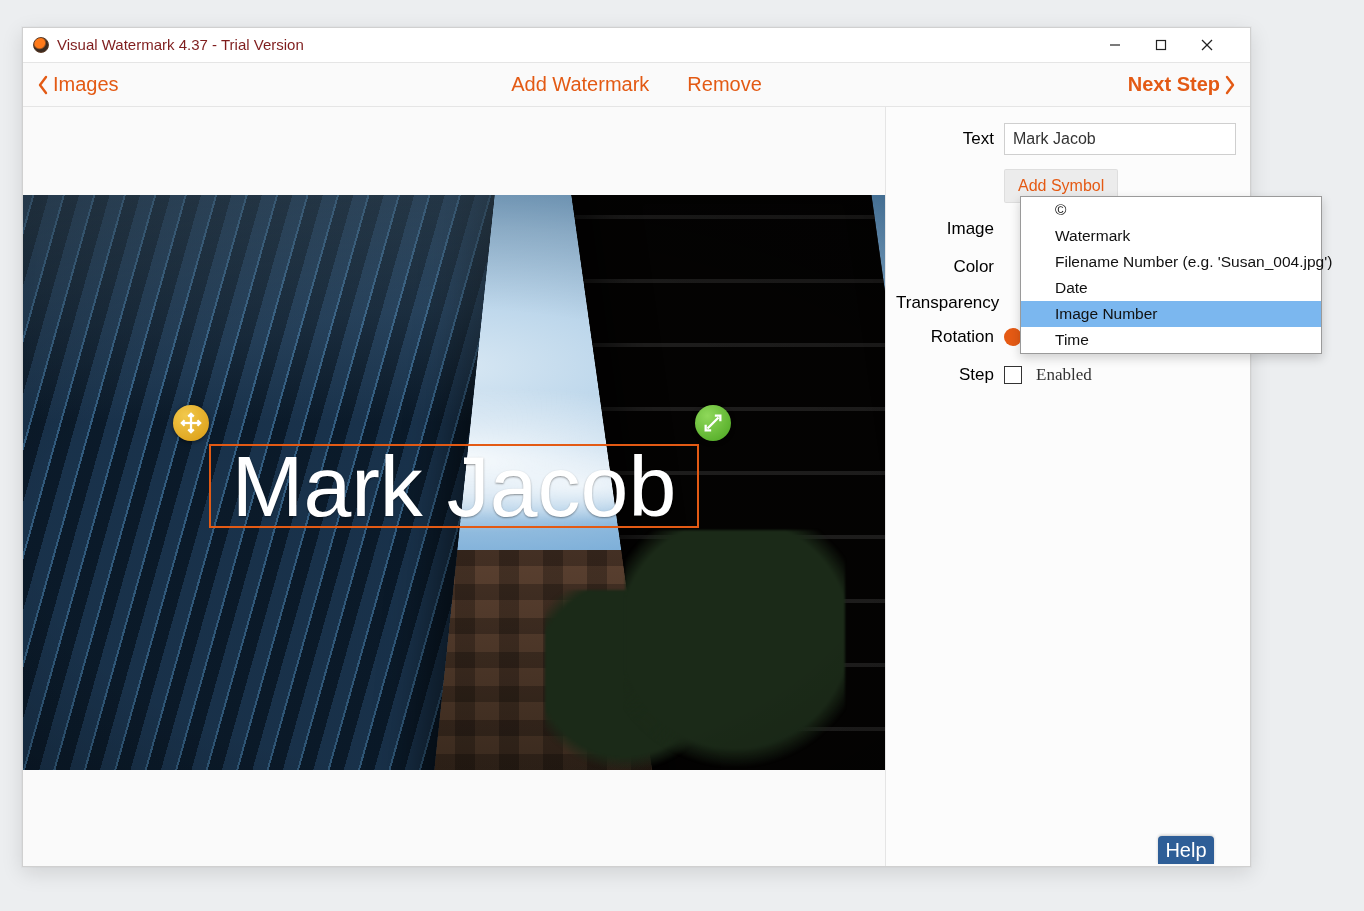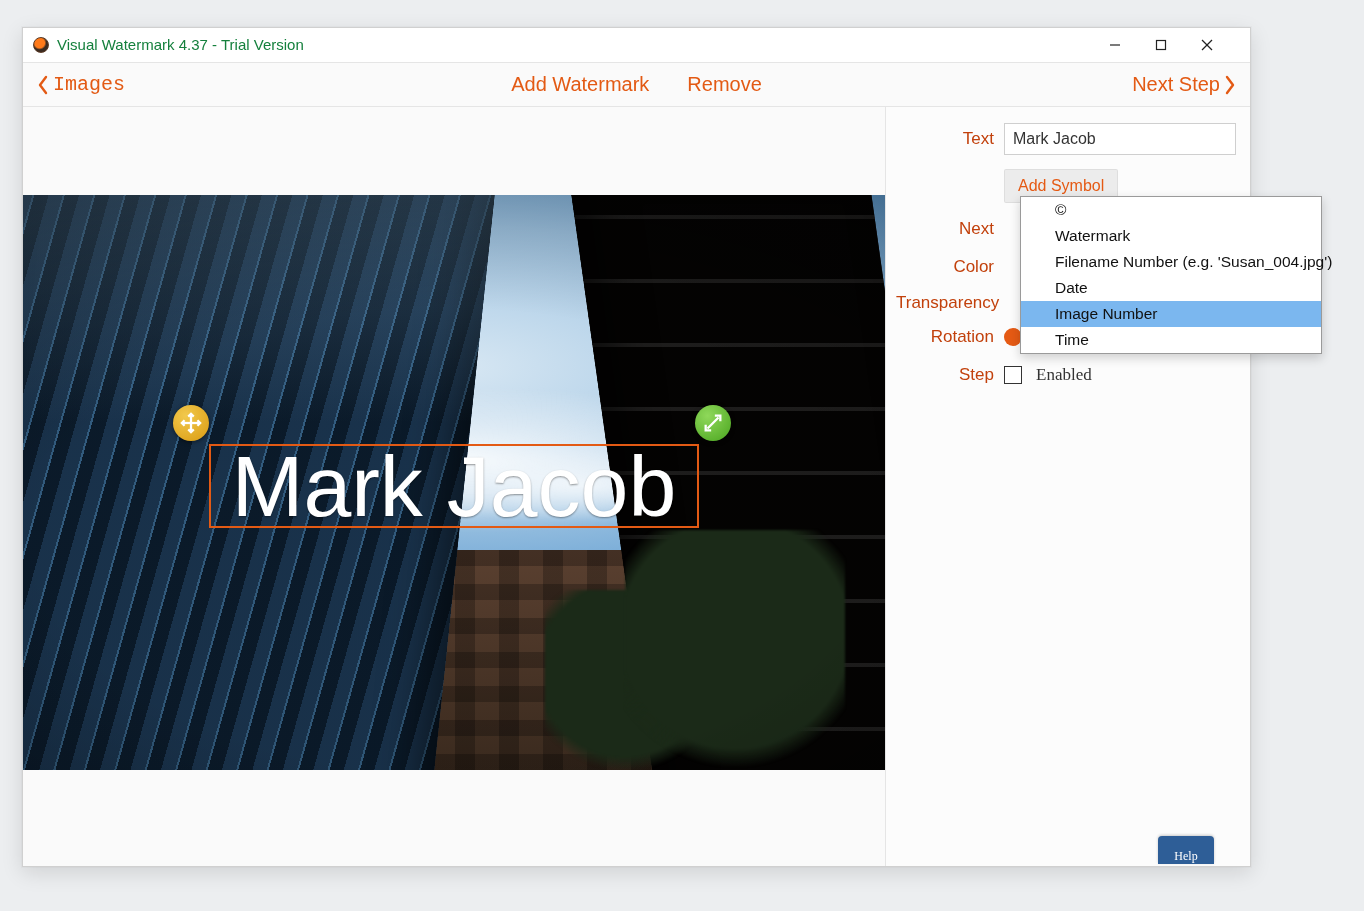--- a/index.html
+++ b/index.html
@@ -29,21 +29,21 @@
 
   
   .titlebar {
     height: 34px;
     display: flex;
     align-items: center;
     padding: 0 20px 0 10px;
     background: #ffffff;
     border-bottom: 1px solid transparent;
     font-size: 15px;
-    color: #15803d;
+    color: #7f1d1d;
   }
   .titlebar .app-icon {
     width: 16px; height: 16px; margin-right: 8px;
     border-radius: 50%;
     background: radial-gradient(circle at 40% 35%, #ff7a1a 0 40%, #3a2a20 55% 100%);
     border: 1px solid #5a3a25;
   }
   .titlebar .title-text { flex: 0 0 auto; }
   .titlebar .title-spacer { flex: 1; }
   .titlebar .win-controls { display: flex; }
@@ -61,23 +61,23 @@
     border-top: 1px solid #e5e5e5;
     border-bottom: 1px solid #e5e5e5;
     display: flex;
     align-items: center;
     padding: 0 14px;
     font-size: 20px;
     color: #e35a14;
   }
   .toolbar .tbtn { display:flex; align-items:center; cursor:default; }
   .toolbar .chev { width: 12px; height: 20px; }
-  .toolbar .left  { margin-right: auto; font-family: Liberation Mono, monospace; }
+  .toolbar .left  { margin-right: auto; }
   .toolbar .center { display:flex; gap:38px; position:absolute; left:50%; transform:translateX(-50%); }
-  .toolbar .right { margin-left: auto; }
+  .toolbar .right { margin-left: auto; font-weight: bold; }
 
   
   .main {
     flex: 1;
     display: flex;
     min-height: 0;
     background: #fafafa;
     position: relative;
   }
 
@@ -202,21 +202,21 @@
     position: relative;
   }
   .row {
     display:flex; align-items:center;
     margin-bottom: 14px;
   }
   .row .lbl {
     width: 108px;
     text-align: right;
     padding-right: 10px;
-    color: #c2410c;
+    color: #000000;
     font-size: 17px;
   }
   .row .ctrl { flex:1; display:flex; align-items:center; gap:8px; }
 
   .text-input {
     flex:1; height:32px;
     border:1px solid #cfcfcf;
     padding: 4px 8px;
     font-size:16px;
     color:#333;
@@ -274,25 +274,24 @@
     background:#7bb7ef;
   }
 
   
   .help-btn{
     position:absolute;
     right:36px; bottom:2px;
     width:56px; height:28px;
     background:#2e5e97;
     color:#fff;
-    font-size:12px;
-    display:flex; align-items:flex-end; justify-content:center;
+    font-size:20px;
+    display:flex; align-items:center; justify-content:center;
     border-top-left-radius:4px; border-top-right-radius:4px;
     box-shadow: 0 -1px 3px rgba(0,0,0,0.2);
-    font-family: Liberation Serif, serif;
   }
 </style>
 </head>
 <body>
 
 <div class="window">
 
   <div class="titlebar">
     <span class="app-icon"></span>
     <span class="title-text">Visual Watermark 4.37 - Trial Version</span>
@@ -387,21 +386,21 @@
       </div>
 
       <div class="row">
         <div class="lbl"></div>
         <div class="ctrl">
           <button class="btn-light">Add Symbol</button>
         </div>
       </div>
 
       <div class="row" style="margin-top:16px;">
-        <div class="lbl">Next</div>
+        <div class="lbl">Image</div>
         <div class="ctrl"></div>
       </div>
 
       <div class="row" style="margin-top:18px;">
         <div class="lbl">Color</div>
         <div class="ctrl"></div>
       </div>
 
       <div class="row" style="margin-top:16px;">
         <div class="lbl">Transparency</div>

